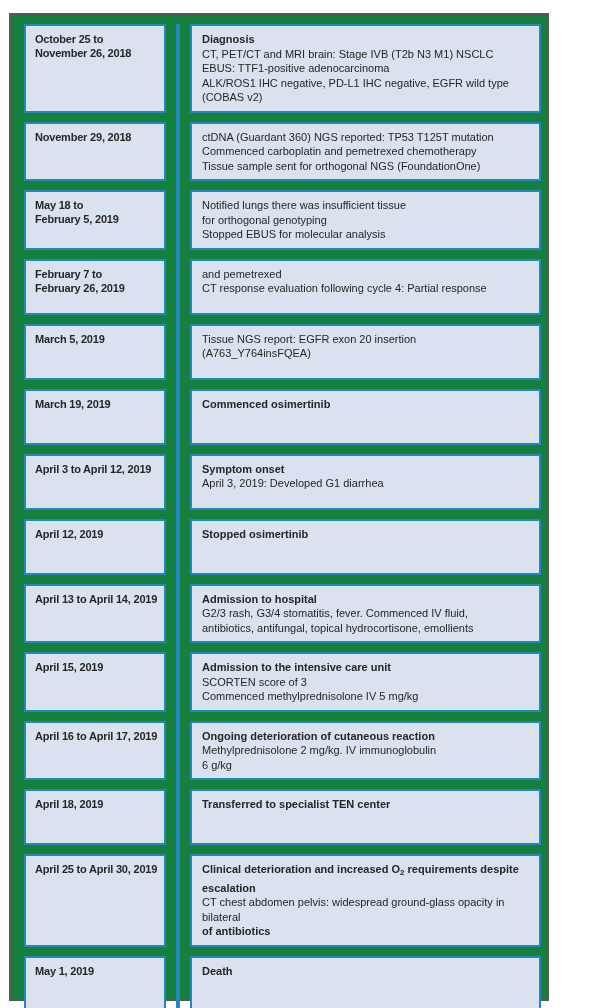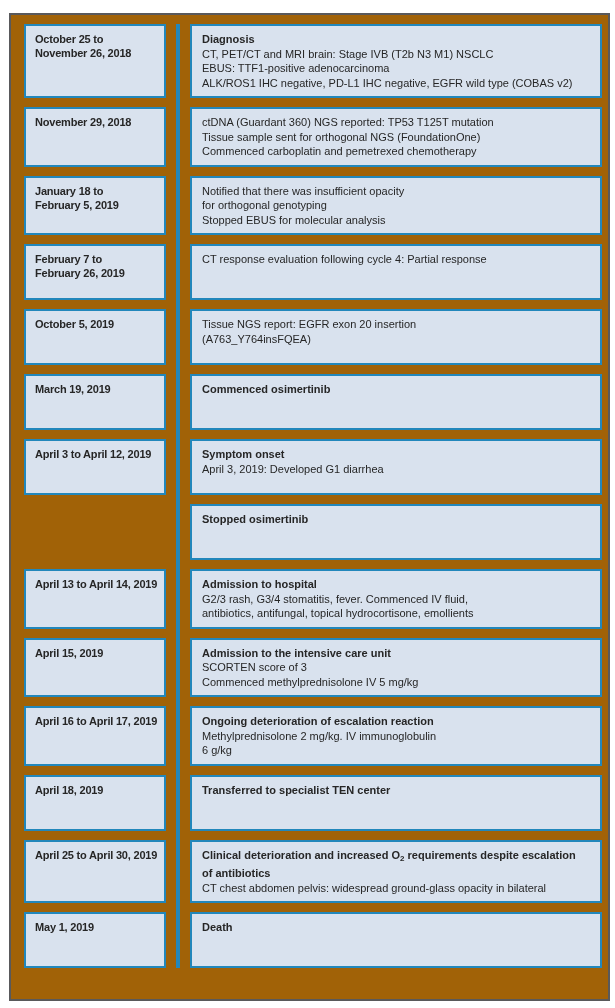--- a/index.html
+++ b/index.html
@@ -4,23 +4,23 @@
 <style>
   html,body { margin:0; padding:0; }
   body {
     width:615px; height:1008px; background:#ffffff;
     font-family:"Liberation Sans", sans-serif;
     position:relative;
   }
   .frame {
     box-sizing:border-box;
     position:absolute; left:9px; top:13px;
-    width:601px; height:988px;
+    width:540px; height:988px;
     border:2px solid #59595b;
-    background:#a16207;
+    background:#15803d;
     padding:9px 6px 21px 13px;
   }
   .timeline {
     display:grid;
     grid-template-columns:142px 24px 1fr;
     row-gap:9px;
   }
   .box {
     box-sizing:border-box;
     background:#d9e2ee;
@@ -65,44 +65,45 @@
         <div><span>CT, PET/CT and MRI brain: Stage IVB (T2b N3 M1) NSCLC</span></div>
         <div><span>EBUS: TTF1-positive adenocarcinoma</span></div>
         <div><span>ALK/ROS1 IHC negative, PD-L1 IHC negative, EGFR wild type (COBAS v2)</span></div>
       </div>
 
   <div class="box date-box">
         <div>November 29, 2018</div>
       </div>
   <div class="box desc-box">
         <div><span>ctDNA (Guardant 360) NGS reported: </span><span class="it">TP53</span><span> T125T mutation</span></div>
+        <div><span>Commenced carboplatin and pemetrexed chemotherapy</span></div>
         <div><span>Tissue sample sent for orthogonal NGS (FoundationOne)</span></div>
-        <div><span>Commenced carboplatin and pemetrexed chemotherapy</span></div>
       </div>
 
   <div class="box date-box">
-        <div>January 18 to</div>
+        <div>May 18 to</div>
         <div>February 5, 2019</div>
       </div>
   <div class="box desc-box">
-        <div><span>Notified that there was insufficient opacity</span></div>
+        <div><span>Notified lungs there was insufficient tissue</span></div>
         <div><span>for orthogonal genotyping</span></div>
         <div><span>Stopped EBUS for molecular analysis</span></div>
       </div>
 
   <div class="box date-box">
         <div>February 7 to</div>
         <div>February 26, 2019</div>
       </div>
   <div class="box desc-box">
+        <div><span>and pemetrexed</span></div>
         <div><span>CT response evaluation following cycle 4: Partial response</span></div>
       </div>
 
   <div class="box date-box">
-        <div>October 5, 2019</div>
+        <div>March 5, 2019</div>
       </div>
   <div class="box desc-box">
         <div><span>Tissue NGS report: </span><span class="it">EGFR</span><span> exon 20 insertion</span></div>
         <div><span>(A763_Y764insFQEA)</span></div>
       </div>
 
   <div class="box date-box">
         <div>March 19, 2019</div>
       </div>
   <div class="box desc-box">
@@ -110,20 +111,23 @@
       </div>
 
   <div class="box date-box">
         <div>April 3 to April 12, 2019</div>
       </div>
   <div class="box desc-box">
         <div><span class="b">Symptom onset</span></div>
         <div><span>April 3, 2019: Developed G1 diarrhea</span></div>
       </div>
 
+  <div class="box date-box">
+        <div>April 12, 2019</div>
+      </div>
   <div class="box desc-box">
         <div><span class="b">Stopped osimertinib</span></div>
       </div>
 
   <div class="box date-box">
         <div>April 13 to April 14, 2019</div>
       </div>
   <div class="box desc-box">
         <div><span class="b">Admission to hospital</span></div>
         <div><span>G2/3 rash, G3/4 stomatitis, fever. Commenced IV fluid,</span></div>
@@ -136,39 +140,39 @@
   <div class="box desc-box">
         <div><span class="b">Admission to the intensive care unit</span></div>
         <div><span>SCORTEN score of 3</span></div>
         <div><span>Commenced methylprednisolone IV 5 mg/kg</span></div>
       </div>
 
   <div class="box date-box">
         <div>April 16 to April 17, 2019</div>
       </div>
   <div class="box desc-box">
-        <div><span class="b">Ongoing deterioration of escalation reaction</span></div>
+        <div><span class="b">Ongoing deterioration of cutaneous reaction</span></div>
         <div><span>Methylprednisolone 2 mg/kg. IV immunoglobulin</span></div>
         <div><span> 6 g/kg</span></div>
       </div>
 
   <div class="box date-box">
         <div>April 18, 2019</div>
       </div>
   <div class="box desc-box">
         <div><span class="b">Transferred to specialist TEN center</span></div>
       </div>
 
   <div class="box date-box">
         <div>April 25 to April 30, 2019</div>
       </div>
   <div class="box desc-box">
         <div><span class="b">Clinical deterioration and increased O</span><span class="b sub">2</span><span class="b"> requirements despite escalation</span></div>
+        <div><span>CT chest abdomen pelvis: widespread ground-glass opacity in bilateral</span></div>
         <div><span class="b">of antibiotics</span></div>
-        <div><span>CT chest abdomen pelvis: widespread ground-glass opacity in bilateral</span></div>
       </div>
 
   <div class="box date-box">
         <div>May 1, 2019</div>
       </div>
   <div class="box desc-box">
         <div><span class="b">Death</span></div>
       </div>
 </div>
 </div>

